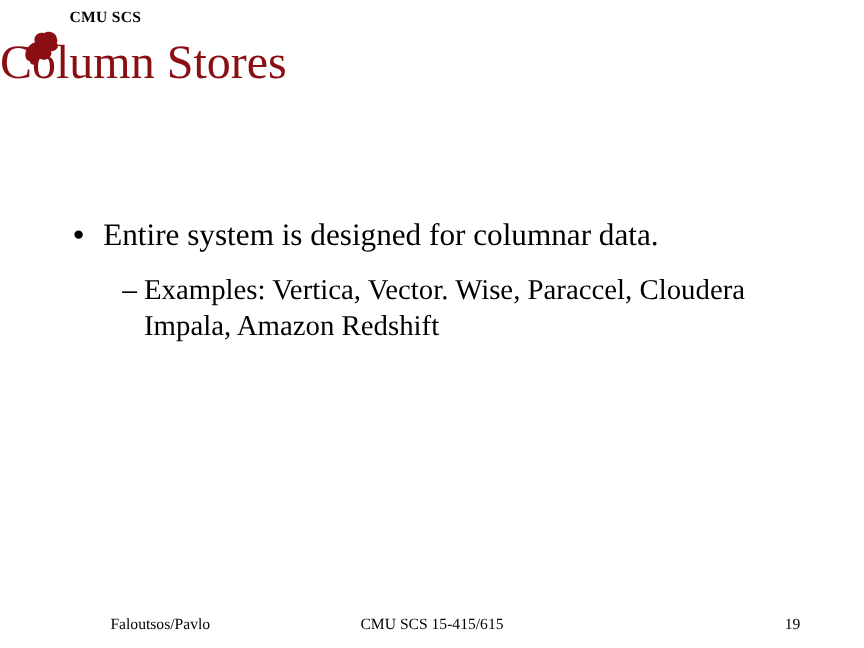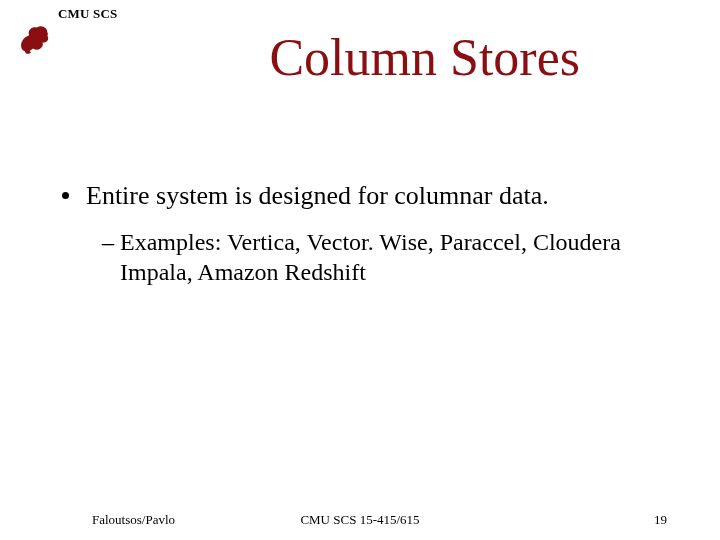--- a/index.html
+++ b/index.html
@@ -26,22 +26,22 @@
     top: 20px;
     left: 14px;
     width: 38px;
     height: 38px;
   }
   .title {
     position: absolute;
     top: 28px;
     left: 0;
     width: 580px;
-    text-align: right;
-    font-size: 52px;
+    text-align: left;
+    font-size: 40px;
     color: #8a0f12;
     font-weight: 400;
   }
   .body {
     position: absolute;
     top: 140px;
     left: 62px;
     right: 50px;
     font-size: 26px;
     line-height: 1.25;

